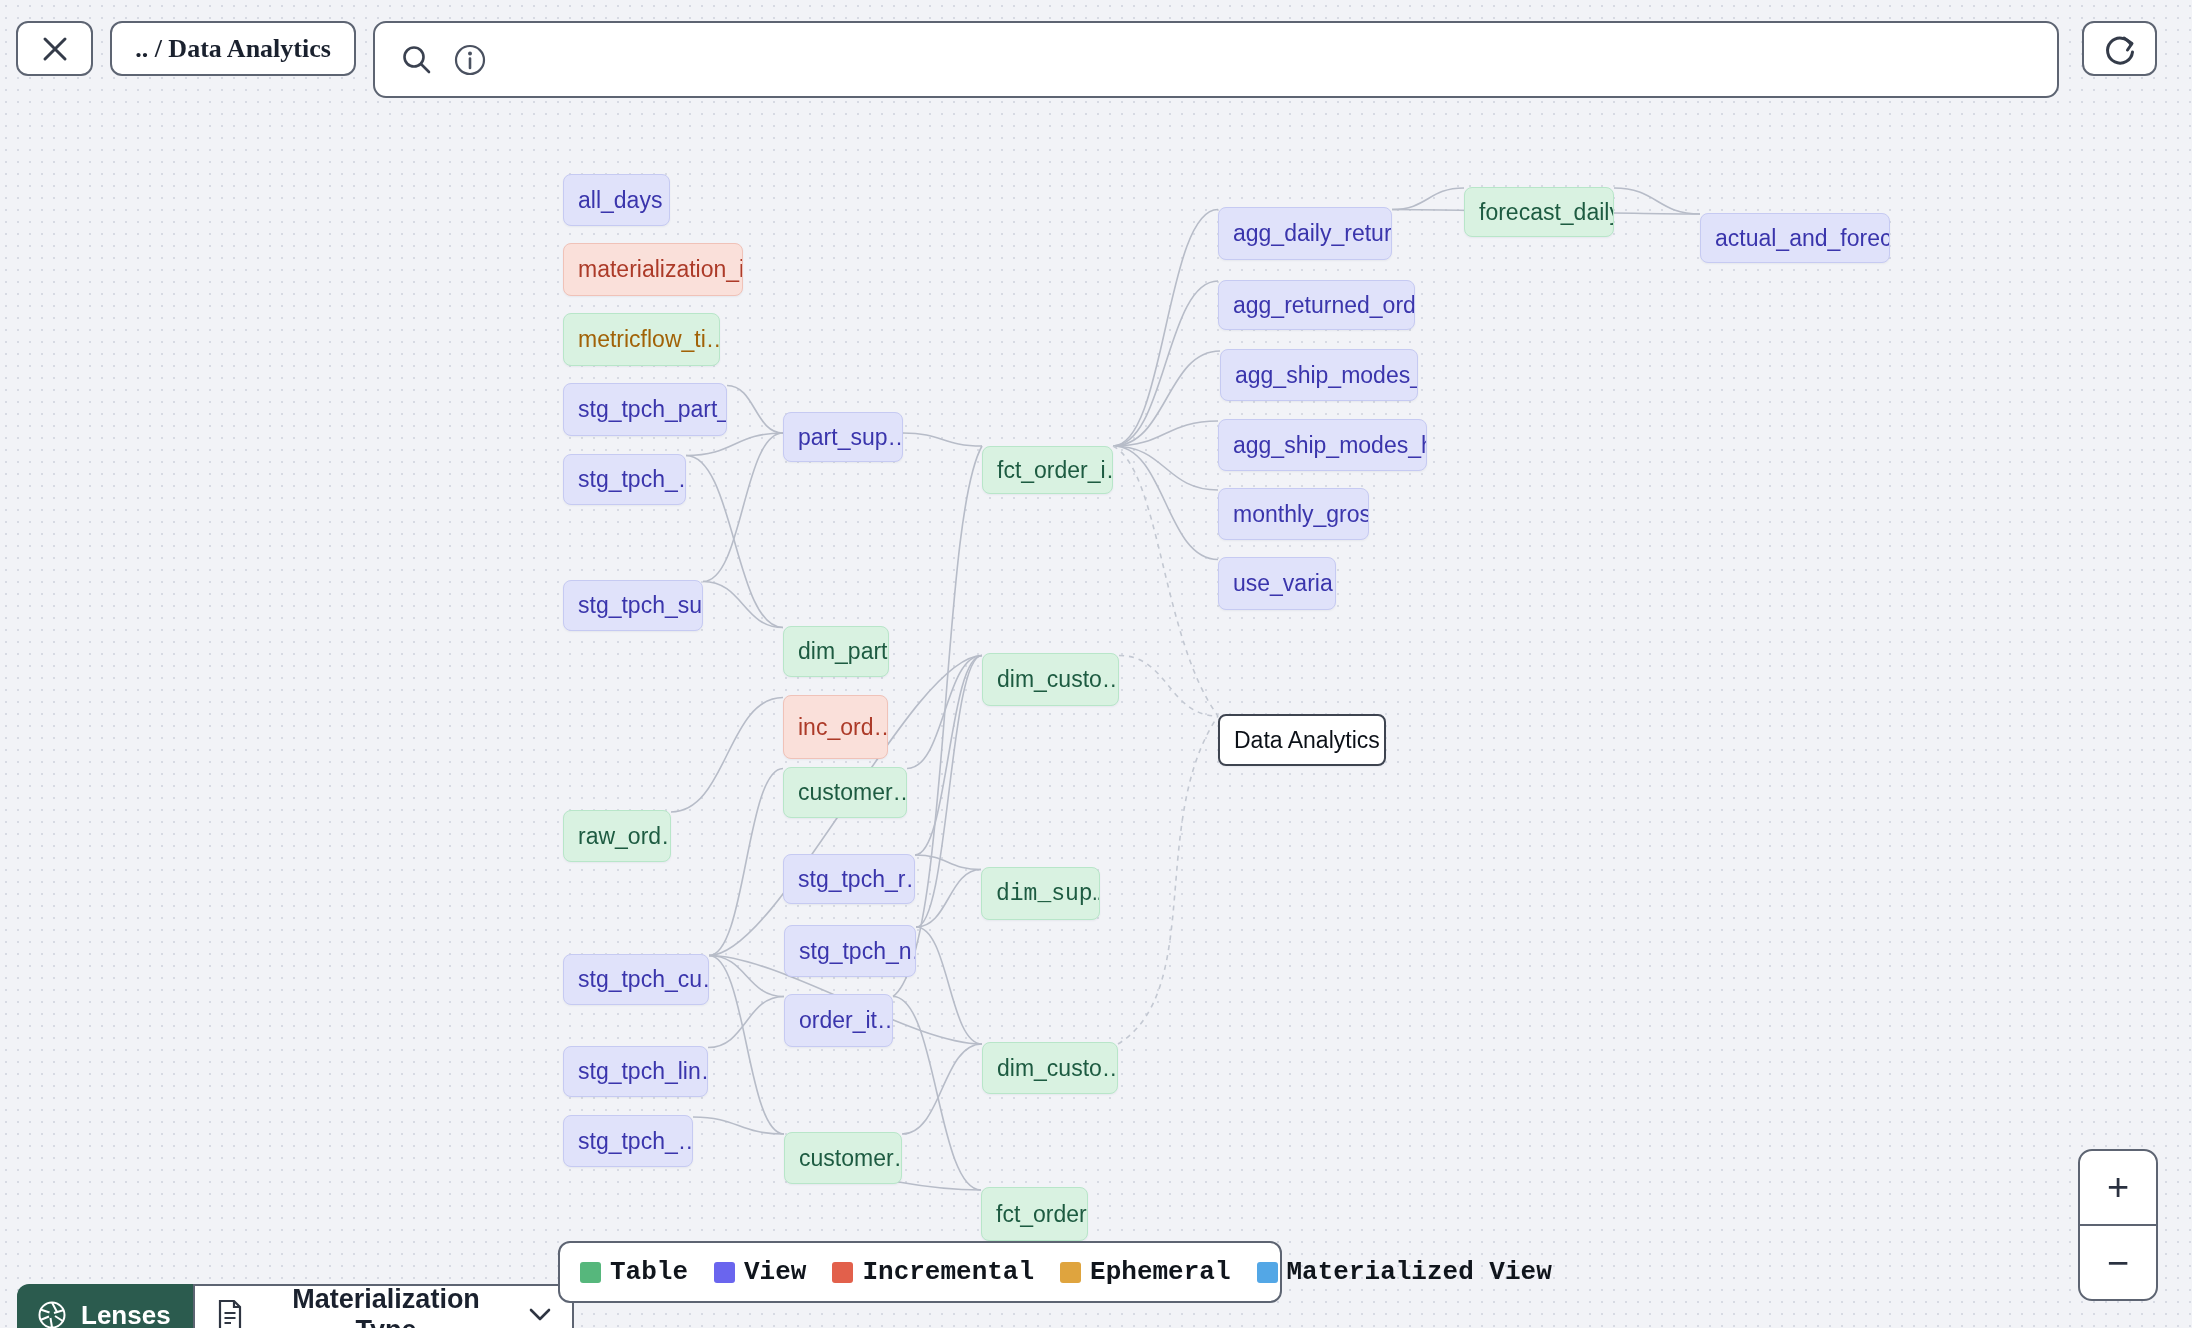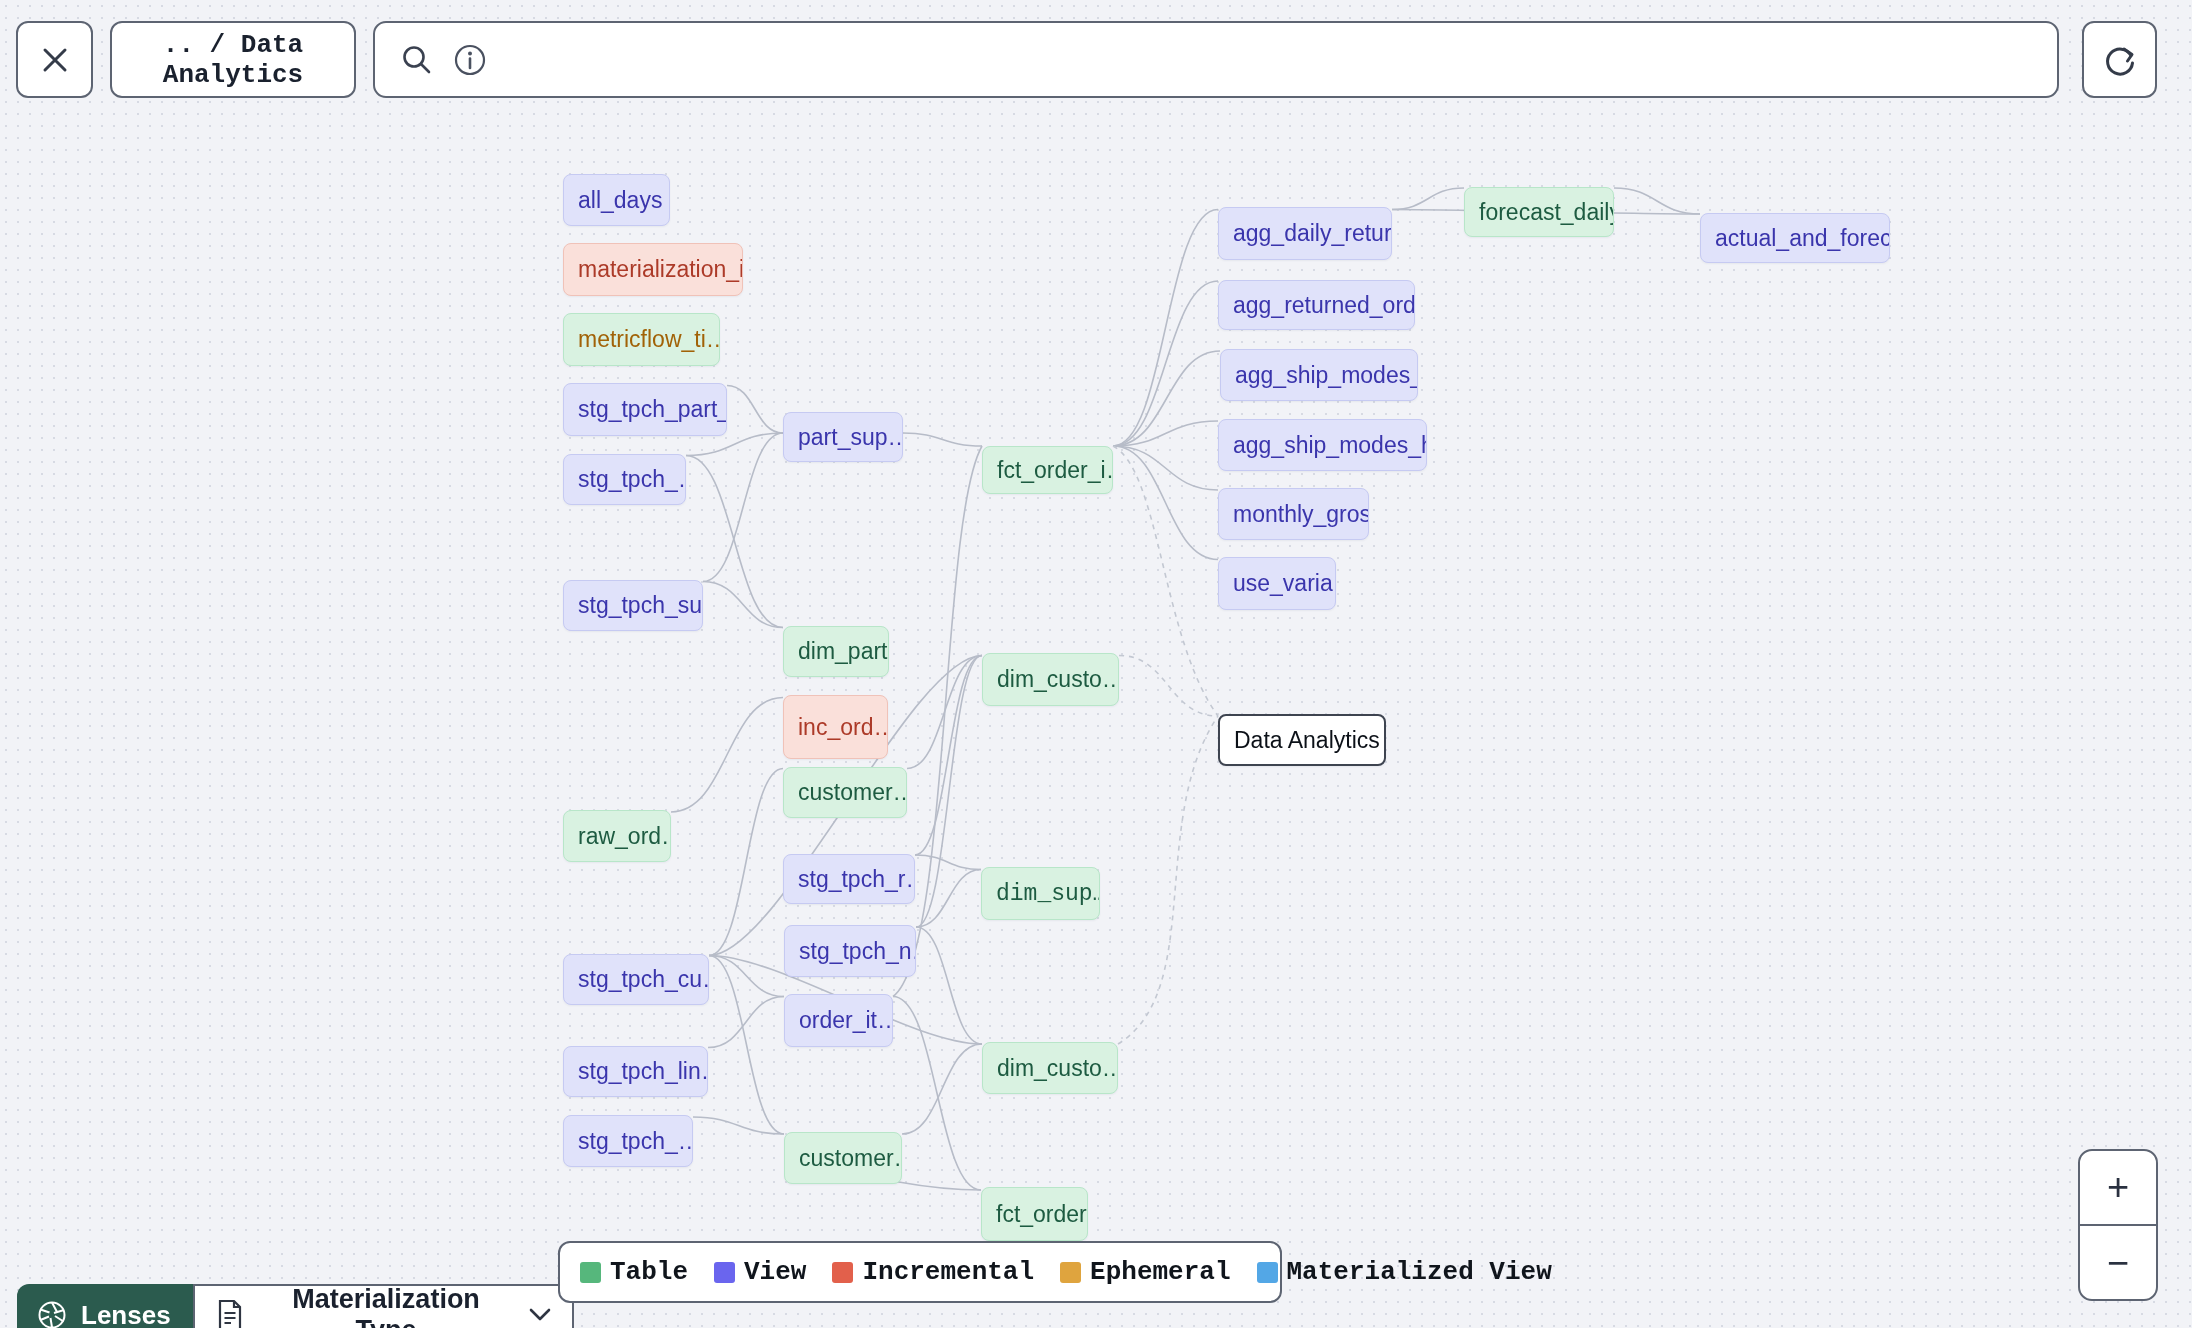--- a/index.html
+++ b/index.html
@@ -5,24 +5,24 @@
   html,body{margin:0;padding:0;}
   body{font-family:"Liberation Sans",sans-serif;}
   .stage{
     position:relative;width:2192px;height:1328px;overflow:hidden;
     background-color:#f2f3f7;
     background-image:radial-gradient(circle,#d7dae3 1.3px,transparent 1.5px);
     background-size:12px 12px;
   }
   
   .tb-btn{
-    position:absolute;top:21px;box-sizing:border-box;height:77px;
+    position:absolute;top:21px;box-sizing:border-box;height:55px;
     background:#fff;border:2.5px solid #5d6472;border-radius:12px;
     display:flex;align-items:center;justify-content:center;cursor:pointer;
-    color:#1a212e;font-family:Liberation Mono, monospace;
+    color:#1a212e;font-family:Liberation Serif, serif;
   }
   .close-btn{left:16px;width:77px;}
   .crumb-btn{left:110px;width:246px;font-size:26px;font-weight:600;color:#1a212e;}
   .refresh-btn{left:2082px;width:75px;}
   .searchbar{
     position:absolute;top:21px;left:373px;width:1686px;height:77px;box-sizing:border-box;
     background:#fff;border:2.5px solid #5d6472;border-radius:13px;
     display:flex;align-items:center;padding:0 24px;gap:16px;
   }
   .searchbar input{

